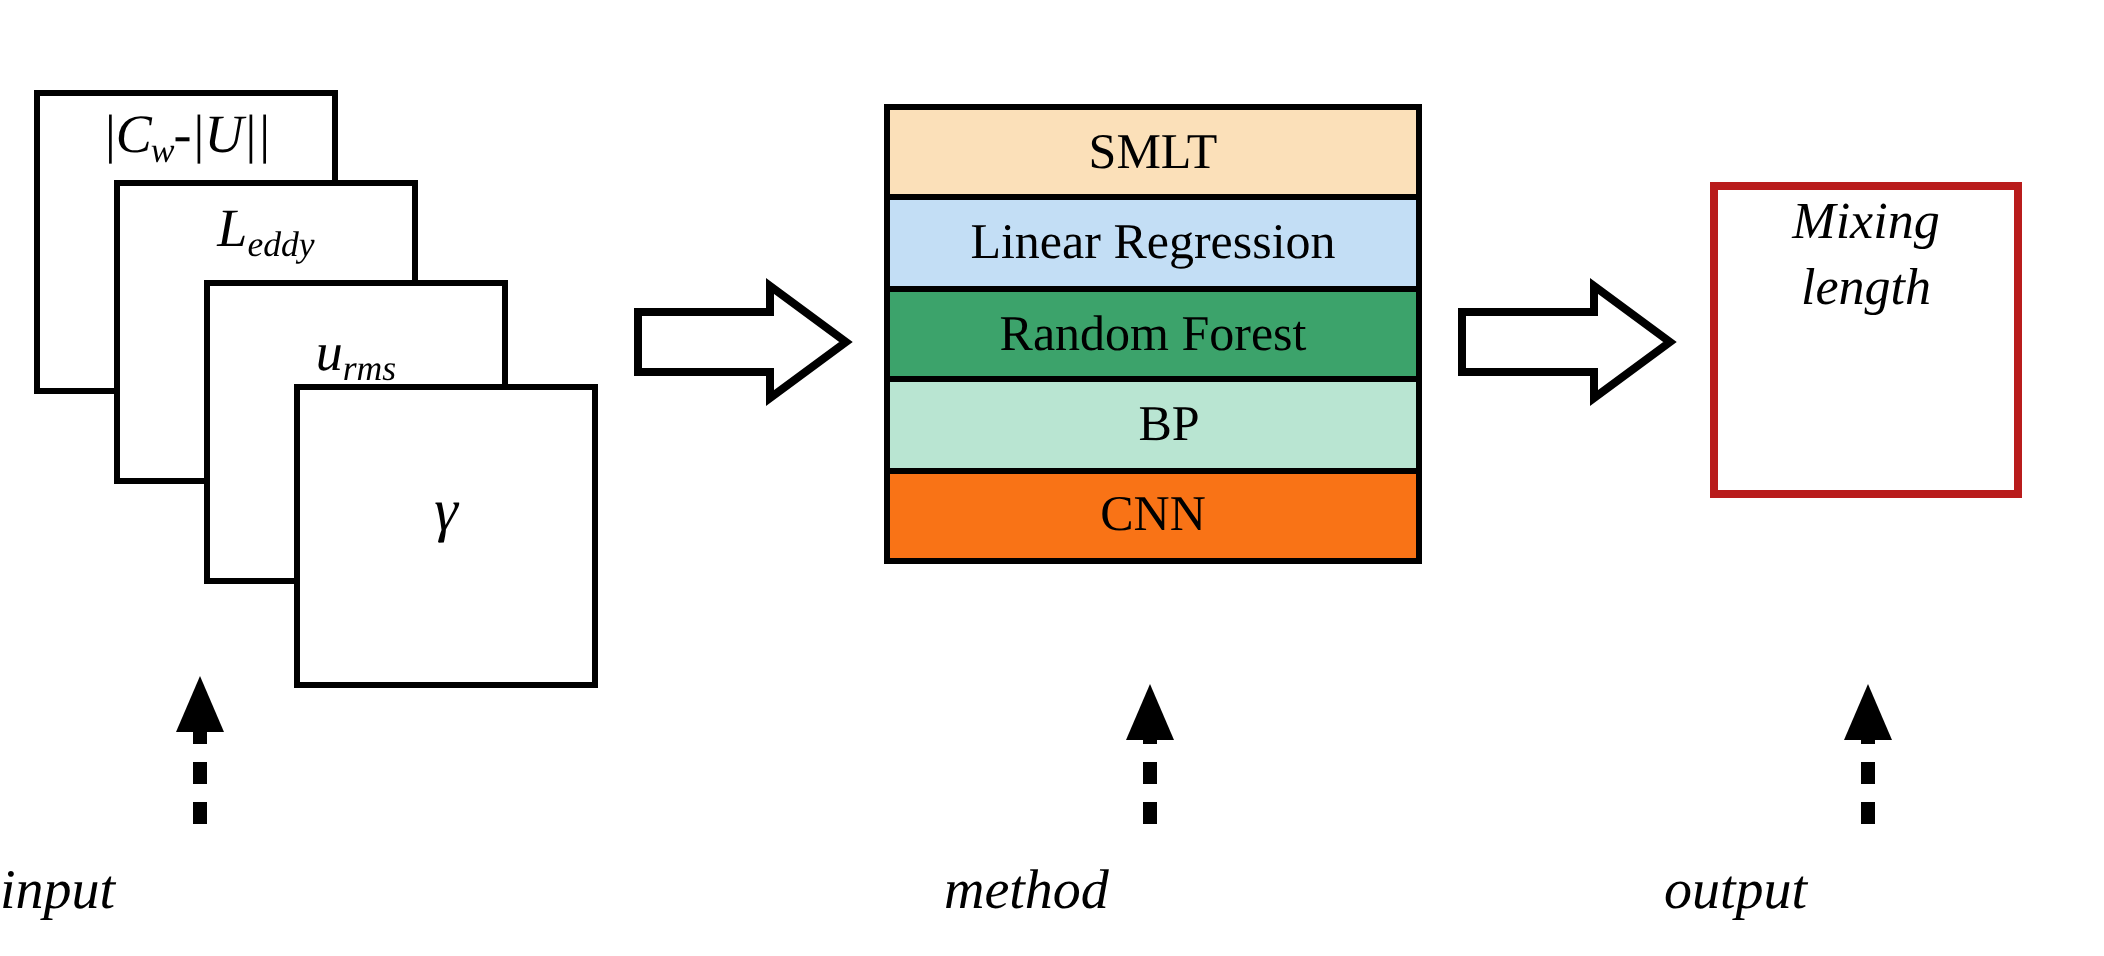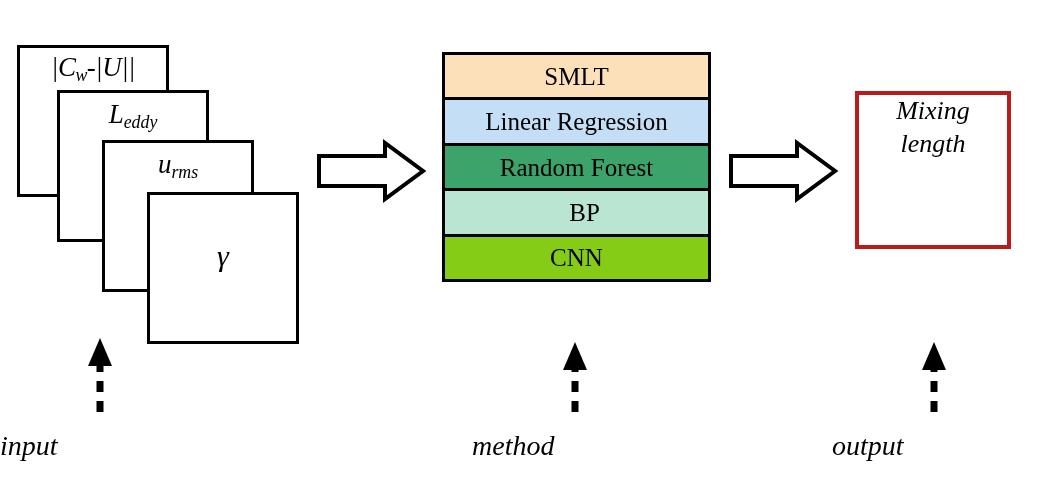--- a/index.html
+++ b/index.html
@@ -25,21 +25,21 @@
     font-style:italic;
     white-space:nowrap;
   }
   #card1{left:17px;top:45px;z-index:1;}
   #card2{left:57px;top:90px;z-index:2;padding-left:24px;}
   #card3{left:102px;top:140px;z-index:3;}
   #card4{left:147px;top:192px;z-index:4;}
 
   #card1 .card-label{top:4px;font-size:27px;letter-spacing:-0.5px;}
   #card2 .card-label{top:6px;font-size:27px;}
-  #card3 .card-label{top:6px;font-size:27px;}
+  #card3 .card-label{top:18px;font-size:27px;}
   #card4 .card-label{top:44px;font-size:30px;}
 
   .sub{font-size:0.66em;vertical-align:-0.28em;font-style:italic;}
 
   
   #method-table{
     position:absolute;left:442px;top:52px;
     width:269px;height:230px;
     border:3px solid #000000;
     box-sizing:border-box;
@@ -122,21 +122,21 @@
     </div>
     <div class="method-row" style="background: rgb(195, 222, 245);">
       <span>Linear Regression</span>
     </div>
     <div class="method-row" style="background: rgb(60, 163, 107);">
       <span>Random Forest</span>
     </div>
     <div class="method-row" style="background: rgb(185, 229, 210); padding-left: 16px;">
       <span>BP</span>
     </div>
-    <div class="method-row" style="background: #84cc16; align-items: center;">
+    <div class="method-row" style="background: #f97316; align-items: center;">
       <span>CNN</span>
     </div>
   </div>
 
   <div id="output-box">
     <div class="out-text">
       <span>Mixing</span><br>
       <span>length</span>
     </div>
   </div>

